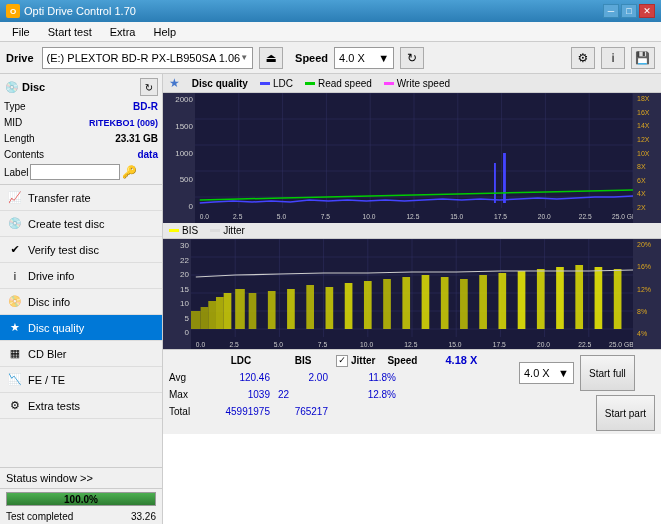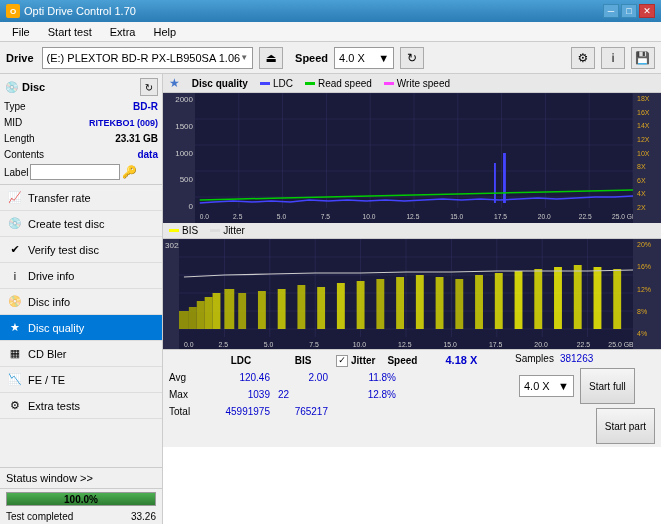--- a/index.html
+++ b/index.html
@@ -482,21 +482,21 @@
         <span>BIS</span>
       </div>
       <div class="legend-item">
         <div class="legend-dot" style="background:#dddddd;"></div>
         <span>Jitter</span>
       </div>
     </div>
 
     <div style="display:flex;height:110px;background:#1a1a3a;">
 
-      <div style="width:16px;background:#2a2a4a;display:flex;flex-direction:row;justify-content:space-between;padding:2px 2px 12px 2px;font-size:8px;color:#ccc;text-align:right;">
+      <div style="width:28px;background:#2a2a4a;display:flex;flex-direction:column;justify-content:space-between;padding:2px 2px 12px 2px;font-size:8px;color:#ccc;text-align:right;">
         <span>30</span>
         <span>22</span>
         <span>20</span>
         <span>15</span>
         <span>10</span>
         <span>5</span>
         <span>0</span>
       </div>
 
       <div style="flex:1;position:relative;overflow:hidden;">
@@ -598,24 +598,20 @@
           <span style="min-width:60px;color:#0000cc;font-size:10px;text-align:right;">12.8%</span>
         </div>
         <div class="stats-row" style="gap:8px;margin-top:2px;">
           <span style="min-width:35px;font-size:10px;">Total</span>
           <span style="min-width:58px;color:#0000cc;font-size:10px;text-align:right;">45991975</span>
           <span style="min-width:50px;color:#0000cc;font-size:10px;text-align:right;">765217</span>
         </div>
       </div>
 
       <div style="display:flex;flex-direction:column;gap:2px;min-width:140px;">
-        <div style="display:flex;gap:6px;font-size:10px;align-items:center;">
-          <span>Samples</span>
-          <span style="color:#0000cc;">381263</span>
-        </div>
         <div style="display:flex;gap:6px;font-size:10px;align-items:center;margin-top:2px;">
           <div style="display:flex;gap:4px;align-items:center;">
             <span></span>
             <div class="speed-select" style="width:55px;">
               <span>4.0 X</span>
               <span>▼</span>
             </div>
           </div>
           <button class="start-btn">Start full</button>
         </div>

